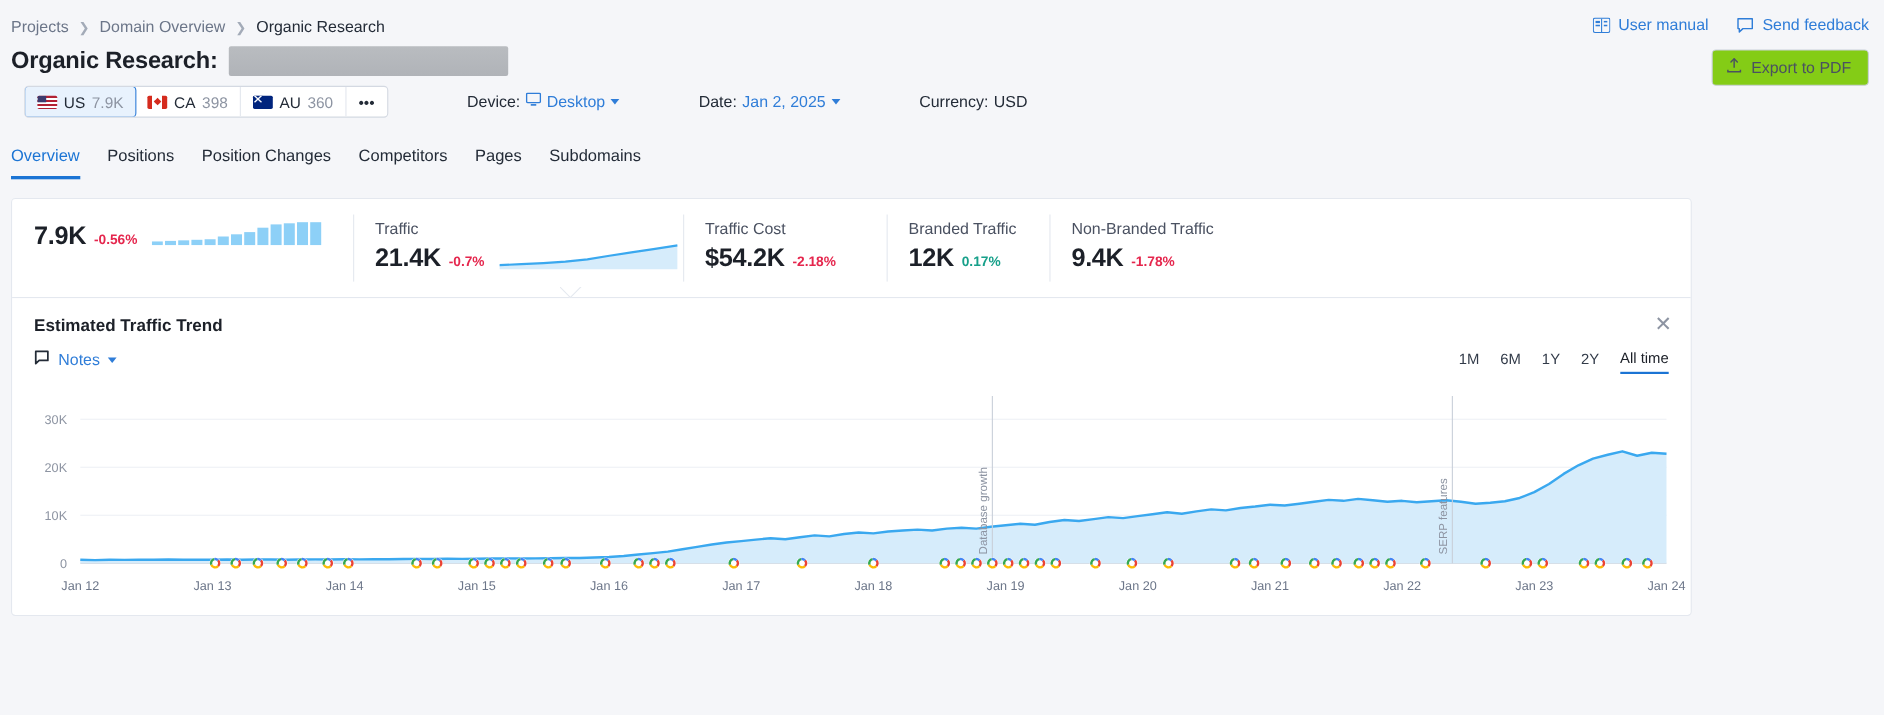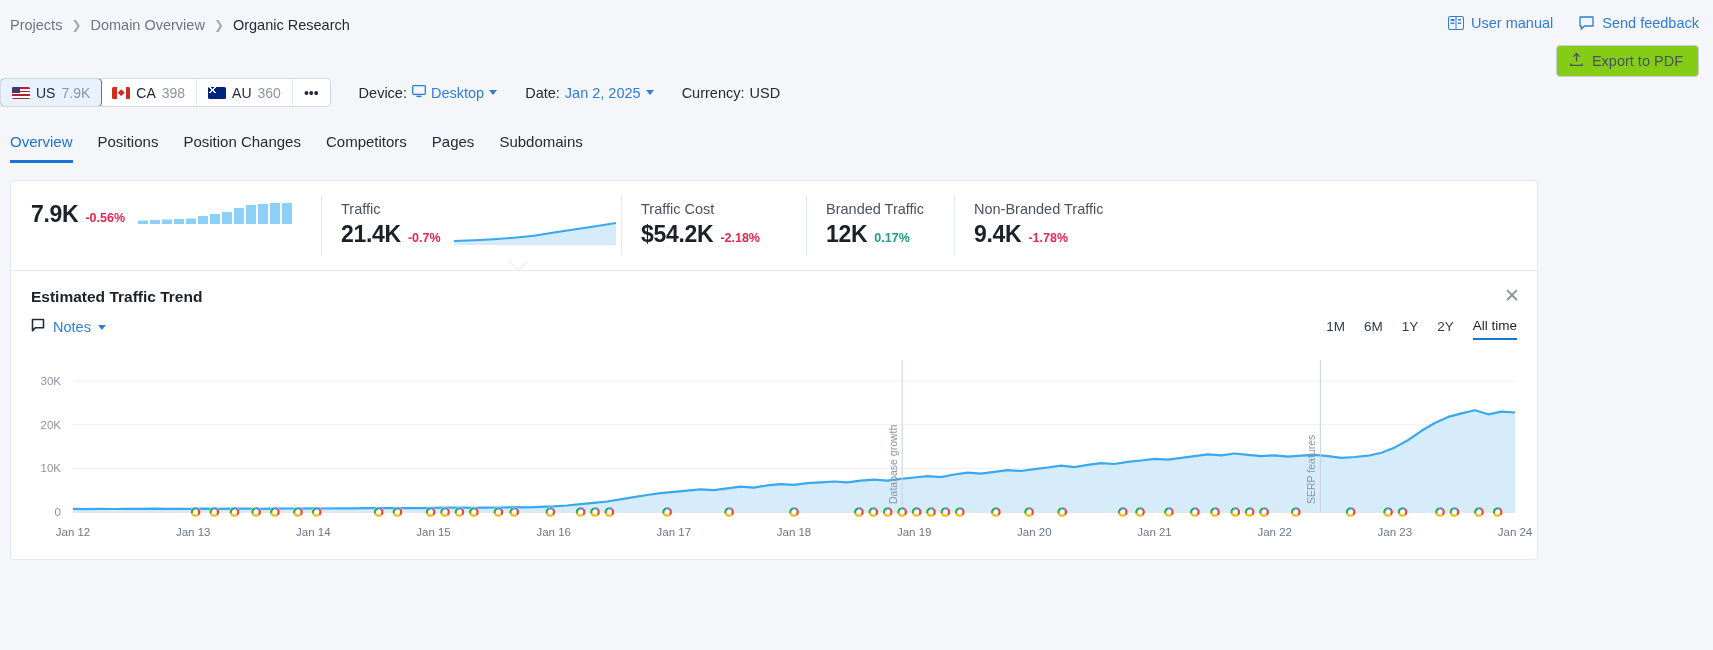--- a/index.html
+++ b/index.html
@@ -48,22 +48,22 @@
   }
   .title-text { font-size: 21.5px; font-weight: bold; color: #1c2028; letter-spacing: -0.2px;}
   .redacted {
     width: 254px; height: 27px;
     background: linear-gradient(180deg,#b9bcc0 0%,#b0b3b8 100%);
     border-radius: 2px;
   }
 
   
   .filter-row {
-    position: absolute; left: 0; top: 78px;
-    display: flex; align-items: center;
+    position: absolute; left: 22px; top: 78px;
+    display: flex; align-items: center; gap: 44px;
   }
   .db-group {
     display: flex; align-items: stretch;
     border: 1px solid #d4d9e2; border-radius: 4px;
     background: #fff; overflow: hidden; height: 29px;
   }
   .db-chip {
     display: flex; align-items: center; gap: 6px;
     padding: 0 11px; font-size: 14px; cursor: pointer;
     border-right: 1px solid #e3e7ee; color: #232b37;
@@ -195,20 +195,24 @@
     <span>
       <svg width="15" height="15" viewBox="0 0 15 15">
           <path d="M7.5 1.5v8" stroke="#4a5161" stroke-width="1.3" fill="none"></path>
           <path d="M4.6 4.4L7.5 1.5l2.9 2.9" stroke="#4a5161" stroke-width="1.3" fill="none" stroke-linecap="round" stroke-linejoin="round"></path>
           <path d="M1.8 11.5v1.8h11.4v-1.8" stroke="#4a5161" stroke-width="1.3" fill="none"></path>
         </svg>
     </span>
     <span>Export to PDF</span>
   </div>
 
+  <div class="title-row">
+    <span class="title-text">Organic Research:</span>
+    <span class="redacted"></span>
+  </div>
 
   <div class="filter-row">
     <div class="db-group">
       <div class="db-chip active">
         <span class="flag flag-us"></span>
         <span>US</span>
         <span class="cnt">7.9K</span>
       </div>
       <div class="db-chip">
         <span class="flag flag-ca"></span>

